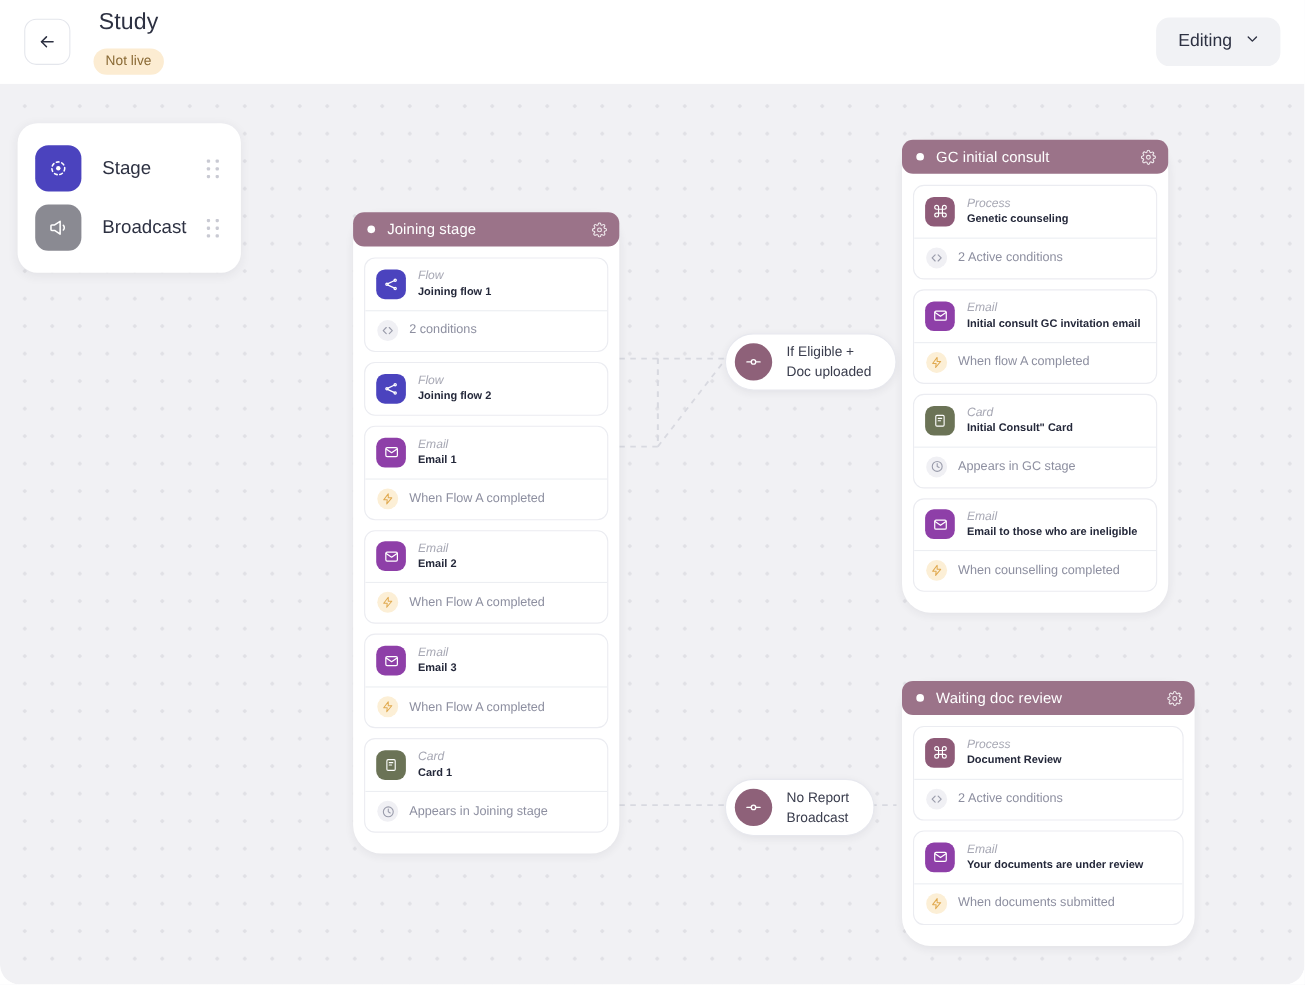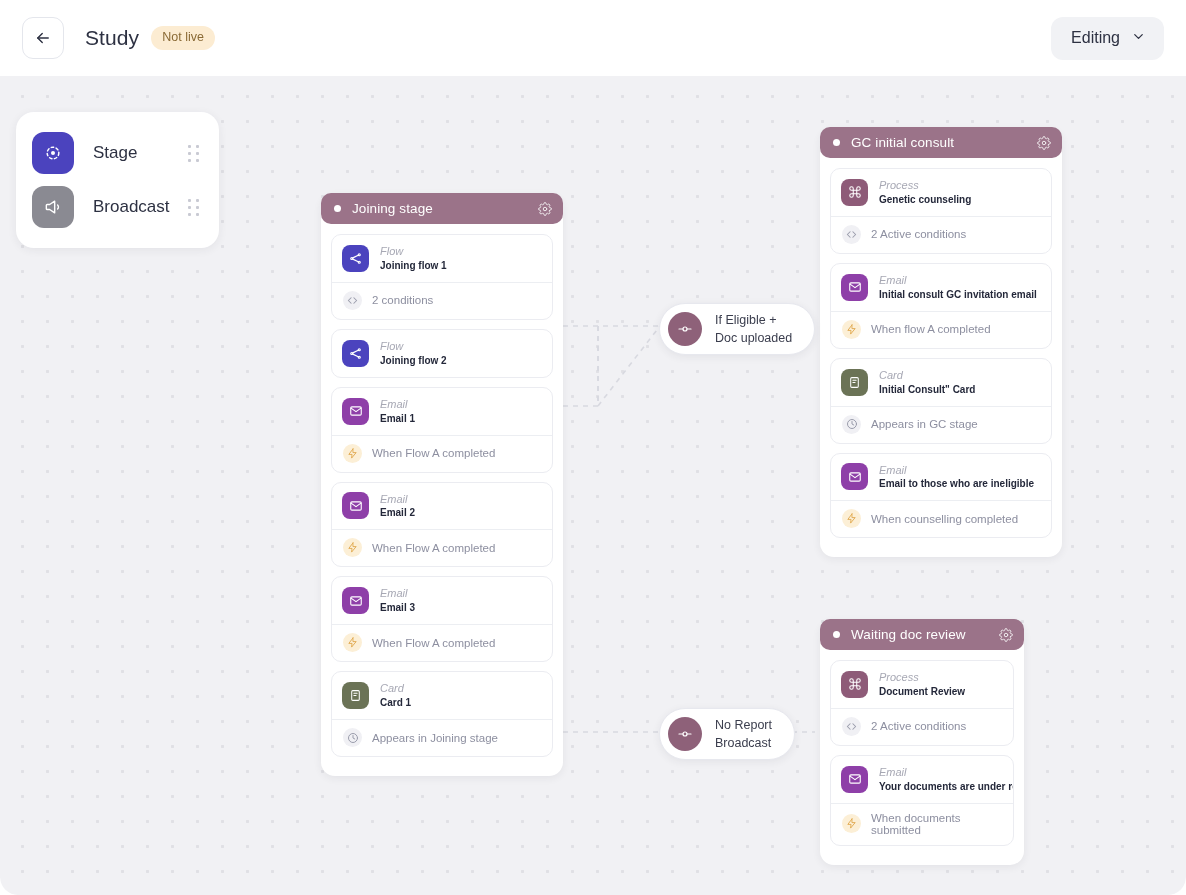--- a/index.html
+++ b/index.html
@@ -29,21 +29,21 @@
   .back-btn {
     width: 42px; height: 42px;
     border: 1px solid #e4e6ec;
     border-radius: 11px;
     background: #fff;
     display: flex; align-items: center; justify-content: center;
     cursor: pointer;
     flex: 0 0 auto;
   }
   .back-btn svg { display:block; }
-  .title-wrap { display: flex; align-items: center; gap: 12px; margin-left: 21px; }
+  .title-wrap { display: flex; align-items: center; gap: 12px; margin-left: 21px; flex-direction: column; }
   .page-title {
     font-size: 21px; color: #2d3142; font-weight: 400;
     letter-spacing: .1px;
   }
   .badge-notlive {
     background: #fcecd2;
     color: #8a6a35;
     font-size: 12.5px;
     padding: 5px 11px 6px;
     border-radius: 999px;
@@ -102,21 +102,21 @@
     font-size: 17px; color: #2d3142;
     flex: 1 1 auto;
   }
   .drag-dots { display: grid; grid-template-columns: repeat(2, 3px); gap: 4px 5px; margin-right: 4px; }
   .drag-dots i { width: 3px; height: 3px; background: #c9cad3; border-radius: 1px; display: block; }
 
   
   .stage {
     position: absolute;
     background: #fff;
-    border-radius: 14px;
+    border-radius: 26px;
     box-shadow: 0 2px 9px rgba(40,40,60,.07);
     padding: 0 0 8px 0;
     z-index: 10;
   }
   .stage-header {
     background: #9b7389;
     border-radius: 10px;
     height: 31px;
     margin: -1px 0 0 0;
     display: flex; align-items: center;
@@ -521,21 +521,21 @@
                   <polygon points="13 2 4 14 11 14 10 22 20 10 13 10 13 2"></polygon>
                 </svg>
             </span>
             <span class="foot-text">When counselling completed</span>
           </div>
         </div>
 
       </div>
     </div>
 
-    <div class="stage" style="left:820px; top:544px; width:204px;">
+    <div class="stage" style="left:820px; top:544px; width:266px;">
       <div class="stage-header">
         <span class="stage-dot"></span>
         <span class="stage-title">Waiting doc review</span>
         <span class="gear">
           <svg width="14" height="14" viewBox="0 0 24 24" fill="none" stroke="#fff" stroke-width="1.7" stroke-linecap="round" stroke-linejoin="round">
             <circle cx="12" cy="12" r="3"></circle>
             <path d="M19.4 15a1.65 1.65 0 0 0 .33 1.82l.06.06a2 2 0 1 1-2.83 2.83l-.06-.06a1.65 1.65 0 0 0-1.82-.33 1.65 1.65 0 0 0-1 1.51V21a2 2 0 1 1-4 0v-.09A1.65 1.65 0 0 0 9 19.4a1.65 1.65 0 0 0-1.82.33l-.6.06a2 2 0 1 1-2.83-2.83l.06-.06A1.65 1.65 0 0 0 4.6 15a1.65 1.65 0 0 0-1.51-1H3a2 2 0 1 1 0-4h.09A1.65 1.65 0 0 0 4.6 9a1.65 1.65 0 0 0-.33-1.82l-.06-.06a2 2 0 1 1 2.83-2.83l.06.06A1.65 1.65 0 0 0 9 4.6a1.65 1.65 0 0 0 1-1.51V3a2 2 0 1 1 4 0v.09a1.65 1.65 0 0 0 1 1.51 1.65 1.65 0 0 0 1.82-.33l.06-.06a2 2 0 1 1 2.83 2.83l-.6.06A1.65 1.65 0 0 0 19.4 9c.14.36.43.65.79.79H21a2 2 0 1 1 0 4h-.09a1.65 1.65 0 0 0-1.51 1z"></path>
           </svg>
         </span>
       </div>

